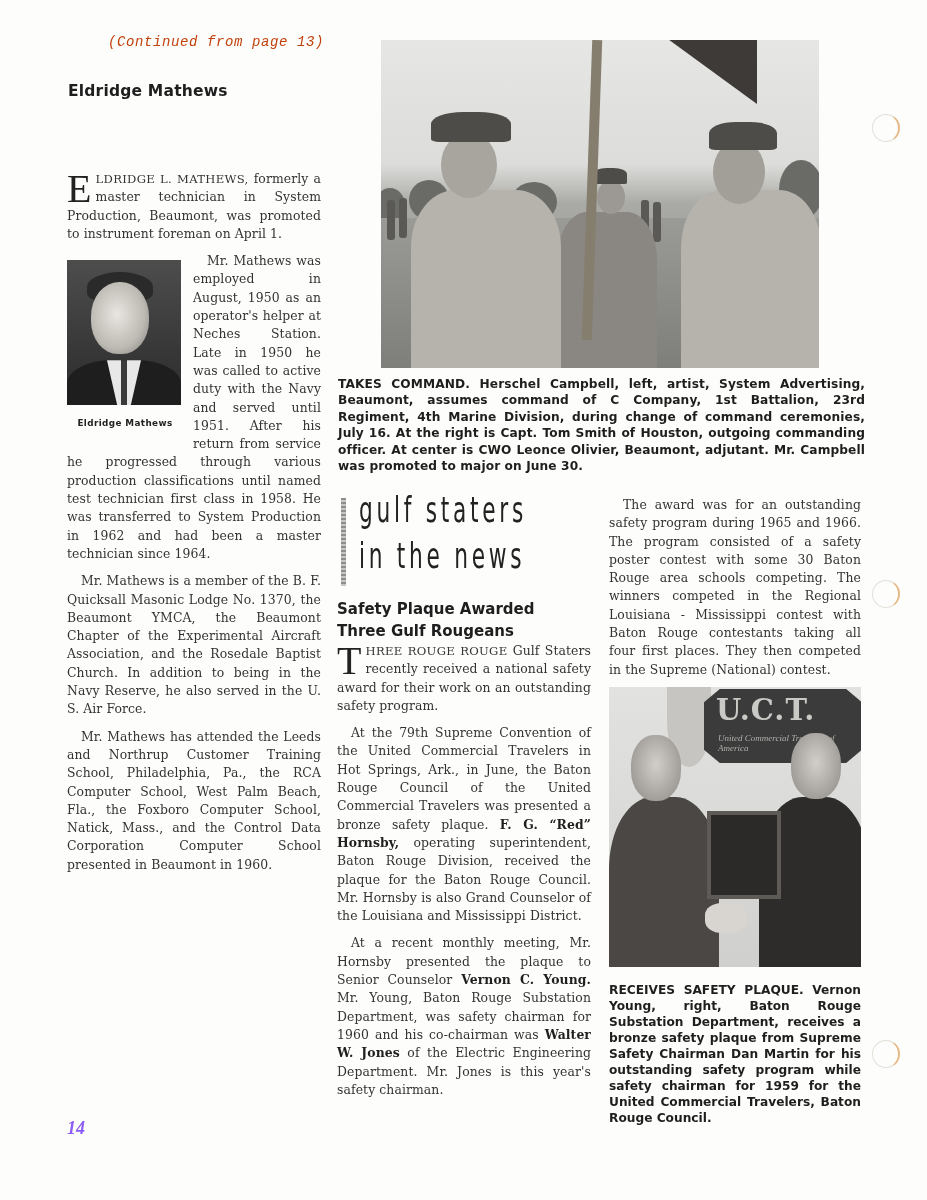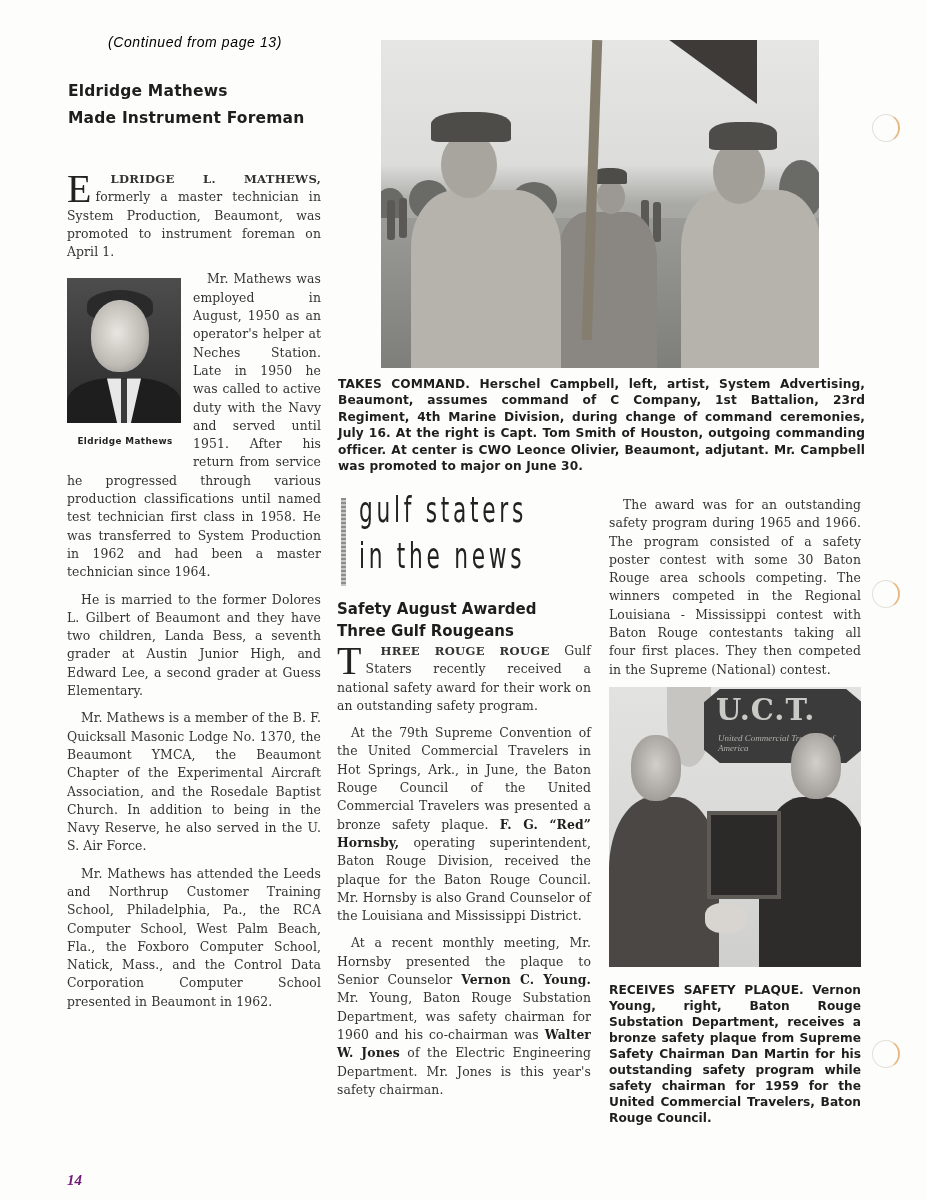--- a/index.html
+++ b/index.html
@@ -5,33 +5,33 @@
   * { box-sizing: border-box; margin: 0; padding: 0; }
   html, body { width: 927px; height: 1200px; background: #fdfdfb; overflow: hidden; }
   body { position: relative; font-family: "DejaVu Serif", "Liberation Serif", serif; color: #2a2a2a; }
 
   .body-text { font-family: "DejaVu Serif", serif; font-size: 12.4px; line-height: 18.3px; color: #333; text-align: justify; letter-spacing: 0.1px; }
   .body-text p { text-indent: 14px; margin-bottom: 9px; }
   .body-text p.noindent { text-indent: 0; }
   .body-text b { color: #1f1f1f; }
 
   
-  #continued { position: absolute; left: 108px; top: 34px; font-family: Liberation Sans, sans-serif; font-style: italic; font-size: 14px; color: #000000; letter-spacing: 0.6px; }
+  #continued { position: absolute; left: 108px; top: 34px; font-family: Liberation Mono, monospace; font-style: italic; font-size: 14px; color: #c2410c; letter-spacing: 0.6px; }
   #headline { position: absolute; left: 68px; top: 78px; font-family: "DejaVu Sans", sans-serif; font-weight: bold; font-size: 15.5px; line-height: 27px; color: #1e1e1e; letter-spacing: 0.2px; }
   #left-col { position: absolute; left: 67px; top: 170px; width: 254px; }
   .dropcap { float: left; font-family: "Liberation Serif", serif; font-size: 40px; line-height: 34px; margin: 2px 4px 0 0; color: #222; }
-  .lead-caps { font-weight: bold; font-size: 11.6px; letter-spacing: 0.3px; margin-left: 15px; }
+  .lead-caps { font-weight: normal; font-size: 11.6px; letter-spacing: 0.3px; }
   #portrait-wrap { float: left; width: 116px; margin: 8px 10px 4px 0; }
   #portrait { width: 114px; height: 145px; background: linear-gradient(180deg,#4d4d4d 0%,#2b2b2b 100%); position: relative; overflow: hidden; }
   #portrait .face { position: absolute; left: 24px; top: 22px; width: 58px; height: 72px; border-radius: 48% 48% 46% 46%; background: radial-gradient(ellipse at 45% 45%, #e9e6e1 0%, #bdb9b3 60%, #7d7a76 100%); }
   #portrait .hair { position: absolute; left: 20px; top: 12px; width: 66px; height: 30px; border-radius: 50% 50% 30% 30%; background: #2a2a2a; }
   #portrait .suit { position: absolute; left: 0; top: 100px; width: 114px; height: 60px; background: #1e1e1e; border-radius: 40% 40% 0 0; }
   #portrait .collar { position: absolute; left: 40px; top: 100px; width: 34px; height: 45px; background: linear-gradient(90deg,#e8e8e8 0 40%,#3a3a3a 40% 60%,#e8e8e8 60%); clip-path: polygon(0 0,100% 0,70% 100%,30% 100%); }
   #portrait-caption { font-family: "DejaVu Sans", sans-serif; font-weight: bold; font-size: 8.8px; text-align: center; margin-top: 9px; color: #222; letter-spacing: 0.4px; }
-  #page-number { position: absolute; left: 67px; top: 1172px; font-family: "Liberation Serif", serif; font-style: italic; font-weight: bold; font-size: 15px; color: #701a75; }
+  #page-number { position: absolute; left: 67px; top: 1118px; font-family: "Liberation Serif", serif; font-style: italic; font-weight: bold; font-size: 18px; color: #8b5cf6; }
 
   
   #photo-top { position: absolute; left: 381px; top: 40px; width: 438px; height: 328px; background: linear-gradient(180deg,#e6e6e4 0%,#dcdcda 38%,#a9a9a5 50%,#8e8e8a 100%); overflow: hidden; }
   .p-tree { position: absolute; border-radius: 50%; background: #6a6a66; }
   .p-ground { position: absolute; left: 0; top: 178px; width: 100%; height: 150px; background: linear-gradient(180deg,#9a9a96,#7e7e7a); }
   .p-person { position: absolute; background: #b6b3ad; border-radius: 30% 30% 4px 4px; }
   .p-head { position: absolute; border-radius: 50%; background: #9c9893; }
   .p-cap { position: absolute; background: #4e4c49; border-radius: 40% 40% 10% 10%; }
   .p-pole { position: absolute; left: 206px; top: 0; width: 10px; height: 300px; background: #857d6e; transform: rotate(2deg); }
   .p-flag { position: absolute; left: 280px; top: -6px; width: 96px; height: 70px; background: #3d3a37; clip-path: polygon(0 0,100% 0,100% 100%,60% 60%); }
@@ -65,40 +65,38 @@
 
   .hole { position: absolute; width: 28px; height: 28px; border-radius: 50%; border: 1px solid #e4e0da; border-right: 2px solid #e6b883; background: #fdfdfb; }
 </style>
 </head>
 <body>
 
 <div id="continued">(Continued from page 13)</div>
 
 <div id="headline">
   <div>Eldridge Mathews</div>
-  <div>Made Instrument Foreman</div>
 </div>
 
 <div id="left-col" class="body-text">
   <p class="noindent">
     <span class="dropcap">E</span><span class="lead-caps">LDRIDGE L. MATHEWS,</span><span> formerly a master technician in System Production, Beaumont, was promoted to instrument foreman on April 1.</span>
   </p>
   <div id="portrait-wrap">
     <div id="portrait">
       <div class="suit"></div>
         <div class="collar"></div>
         <div class="hair"></div>
         <div class="face"></div>
     </div>
     <div id="portrait-caption">Eldridge Mathews</div>
   </div>
   <p>Mr. Mathews was employed in August, 1950 as an operator's helper at Neches Station. Late in 1950 he was called to active duty with the Navy and served until 1951. After his return from service he progressed through various production classifications until named test technician first class in 1958. He was transferred to System Production in 1962 and had been a master technician since 1964.</p>
-  <p>He is married to the former Dolores L. Gilbert of Beaumont and they have two children, Landa Bess, a seventh grader at Austin Junior High, and Edward Lee, a second grader at Guess Elementary.</p>
   <p>Mr. Mathews is a member of the B. F. Quicksall Masonic Lodge No. 1370, the Beaumont YMCA, the Beaumont Chapter of the Experimental Aircraft Association, and the Rosedale Baptist Church. In addition to being in the Navy Reserve, he also served in the U. S. Air Force.</p>
-  <p>Mr. Mathews has attended the Leeds and Northrup Customer Training School, Philadelphia, Pa., the RCA Computer School, West Palm Beach, Fla., the Foxboro Computer School, Natick, Mass., and the Control Data Corporation Computer School presented in Beaumont in 1962.</p>
+  <p>Mr. Mathews has attended the Leeds and Northrup Customer Training School, Philadelphia, Pa., the RCA Computer School, West Palm Beach, Fla., the Foxboro Computer School, Natick, Mass., and the Control Data Corporation Computer School presented in Beaumont in 1960.</p>
 </div>
 
 <div id="page-number">14</div>
 
 <div id="photo-top">
   <div class="p-tree" style="left:28px;top:140px;width:40px;height:40px;"></div>
   <div class="p-tree" style="left:-6px;top:148px;width:30px;height:34px;"></div>
   <div class="p-tree" style="left:130px;top:142px;width:46px;height:40px;"></div>
   <div class="p-tree" style="left:398px;top:120px;width:44px;height:60px;"></div>
   <div class="p-ground"></div>
@@ -124,21 +122,21 @@
 
 <div id="caption-top">TAKES COMMAND. Herschel Campbell, left, artist, System Advertising, Beaumont, assumes command of C Company, 1st Battalion, 23rd Regiment, 4th Marine Division, during change of command ceremonies, July 16. At the right is Capt. Tom Smith of Houston, outgoing commanding officer. At center is CWO Leonce Olivier, Beaumont, adjutant. Mr. Campbell was promoted to major on June 30.</div>
 
 <div id="masthead">
   <div class="bar"></div>
   <div class="line l1">gulf staters</div>
   <div class="line l2">in the news</div>
 </div>
 
 <div id="subhead">
-  <div>Safety August Awarded</div>
+  <div>Safety Plaque Awarded</div>
   <div>Three Gulf Rougeans</div>
 </div>
 
 <div id="mid-col" class="body-text">
   <p class="noindent">
     <span class="dropcap">T</span><span class="lead-caps">HREE ROUGE ROUGE</span><span> Gulf Staters recently received a national safety award for their work on an outstanding safety program.</span>
   </p>
   <p>
     <span>At the 79th Supreme Convention of the United Commercial Travelers in Hot Springs, Ark., in June, the Baton Rouge Council of the United Commercial Travelers was presented a bronze safety plaque. </span><b>F. G. “Red” Hornsby,</b><span> operating superintendent, Baton Rouge Division, received the plaque for the Baton Rouge Council. Mr. Hornsby is also Grand Counselor of the Louisiana and Mississippi District.</span>
   </p>

